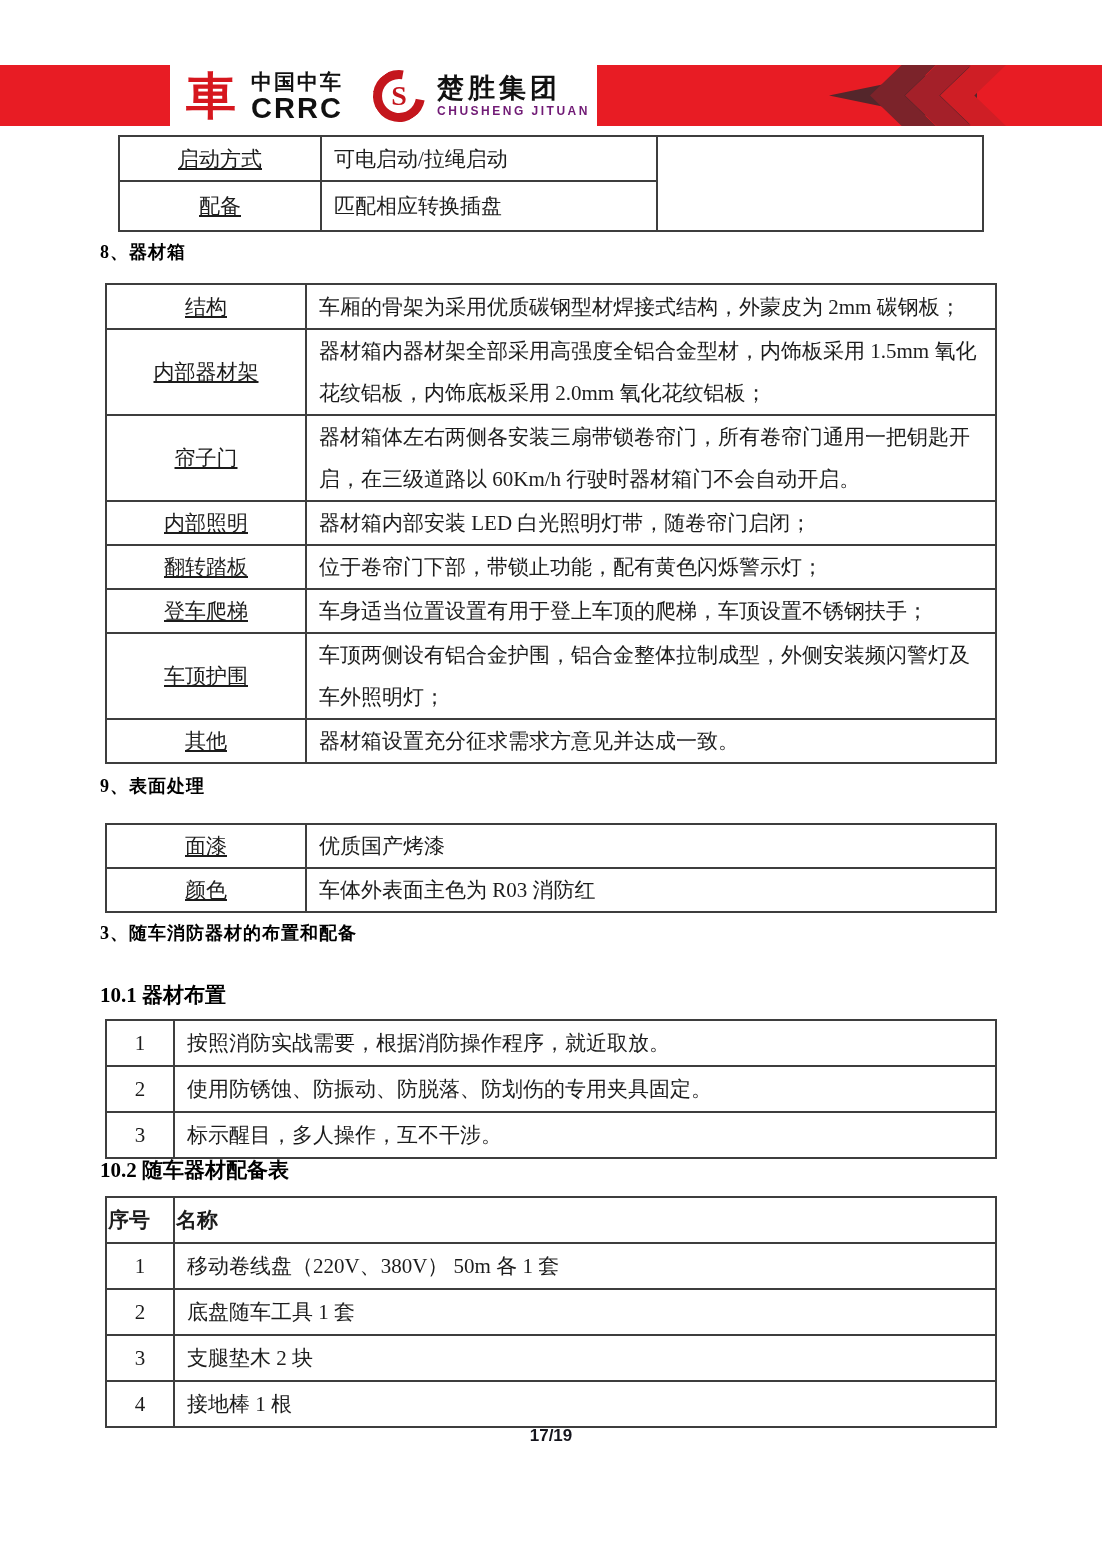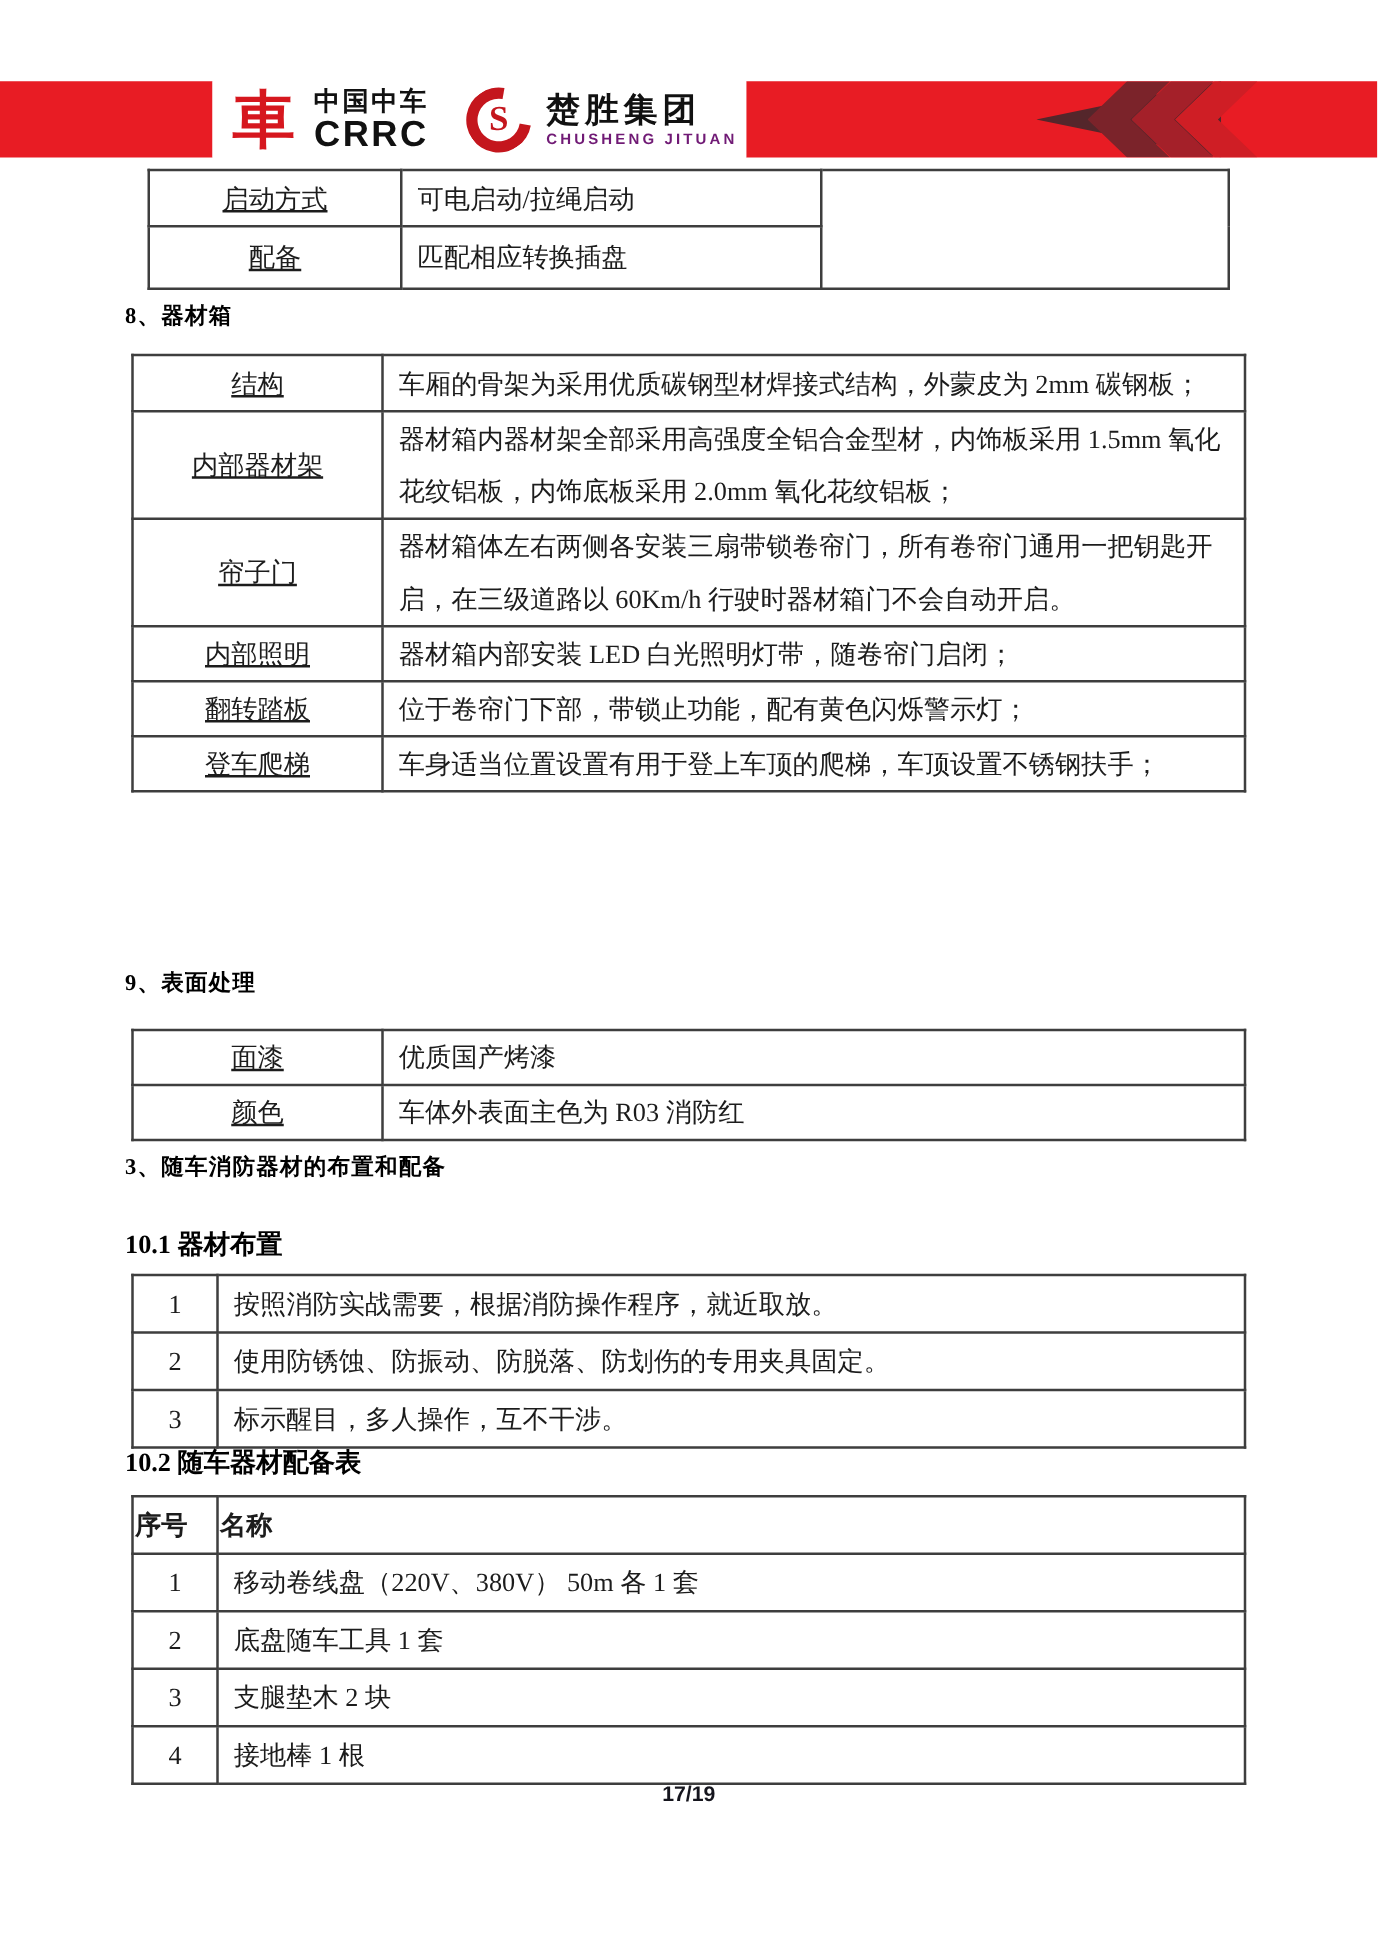--- a/index.html
+++ b/index.html
@@ -15,21 +15,21 @@
   .chev{position:absolute;top:0;width:66px;height:100%;
         clip-path:polygon(0 50%,48% 0,100% 0,52% 50%,100% 100%,48% 100%);}
   .chev1{left:273px;background:#7b232a;}
   .chev2{left:308px;background:#a42029;}
   .chev3{left:343px;background:#cf1e25;}
   .logos{position:absolute;left:170px;top:0;width:427px;height:100%;background:#fff;
          display:flex;align-items:center;justify-content:center;
          font-family:"Liberation Sans","DejaVu Sans",sans-serif;}
   .crrc-emblem{width:60px;text-align:center;font-size:50px;line-height:50px;font-weight:bold;
                color:#d6171e;margin-left:4px;}
-  .crrc-text{margin:0 30px 0 10px;text-align:center;}
+  .crrc-text{margin:0 30px 0 10px;text-align:left;}
   .crrc-cn{font-size:21px;font-weight:bold;letter-spacing:2px;color:#111;line-height:24px;}
   .crrc-en{font-size:29px;font-weight:bold;letter-spacing:2px;color:#111;line-height:28px;}
   .cs-emblem{position:relative;width:52px;height:52px;flex:0 0 auto;}
   .cs-ring{position:absolute;inset:0;border-radius:50%;border:9px solid #c4161d;
            border-right-color:transparent;transform:rotate(-35deg);}
   .cs-s{position:absolute;inset:0;display:flex;align-items:center;justify-content:center;
         font-size:28px;font-weight:bold;color:#c4161d;font-family:"Liberation Serif",serif;}
   .cs-text{margin-left:12px;text-align:left;}
   .cs-cn{font-size:27px;font-weight:bold;letter-spacing:4px;color:#111;line-height:30px;}
   .cs-en{font-size:12px;font-weight:bold;letter-spacing:2.5px;color:#701a75;line-height:16px;}
@@ -127,20 +127,28 @@
       <td class="val">器材箱内部安装 LED 白光照明灯带，随卷帘门启闭；</td>
     </tr>
     <tr style="height:43px;">
       <td class="lbl">翻转踏板</td>
       <td class="val">位于卷帘门下部，带锁止功能，配有黄色闪烁警示灯；</td>
     </tr>
     <tr style="height:43px;">
       <td class="lbl">登车爬梯</td>
       <td class="val">车身适当位置设置有用于登上车顶的爬梯，车顶设置不锈钢扶手；</td>
     </tr>
+    <tr style="height:86px;">
+      <td class="lbl">车顶护围</td>
+      <td class="val">车顶两侧设有铝合金护围，铝合金整体拉制成型，外侧安装频闪警灯及车外照明灯；</td>
+    </tr>
+    <tr style="height:44px;">
+      <td class="lbl">其他</td>
+      <td class="val">器材箱设置充分征求需求方意见并达成一致。</td>
+    </tr>
   </tbody>
     </table>
 
   <div class="h1" style="top:774px;">9、表面处理</div>
 
   <table class="abs" style="left:105px;top:823px;width:890px;">
     <colgroup>
         <col style="width:200px">
         <col style="width:690px">
       </colgroup>

